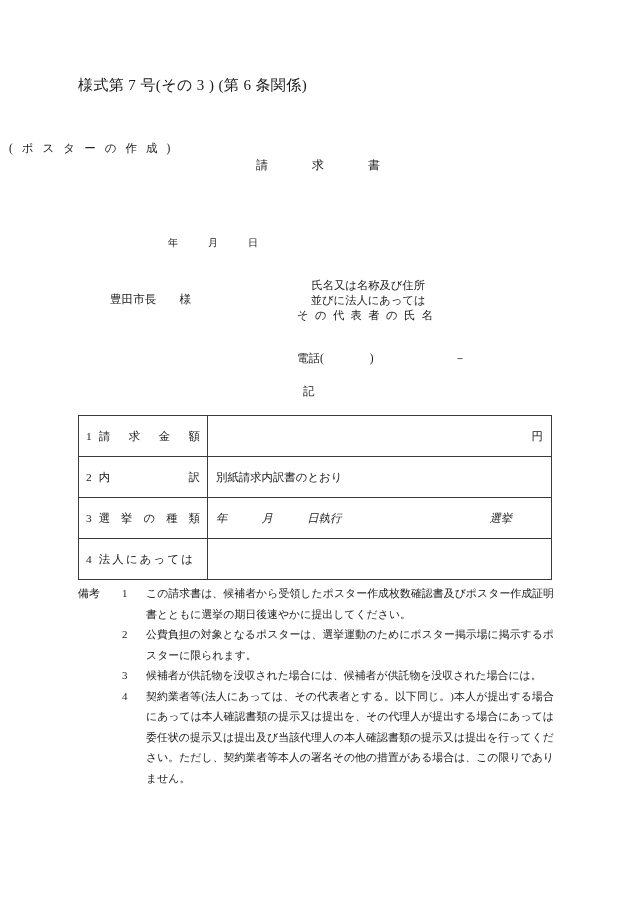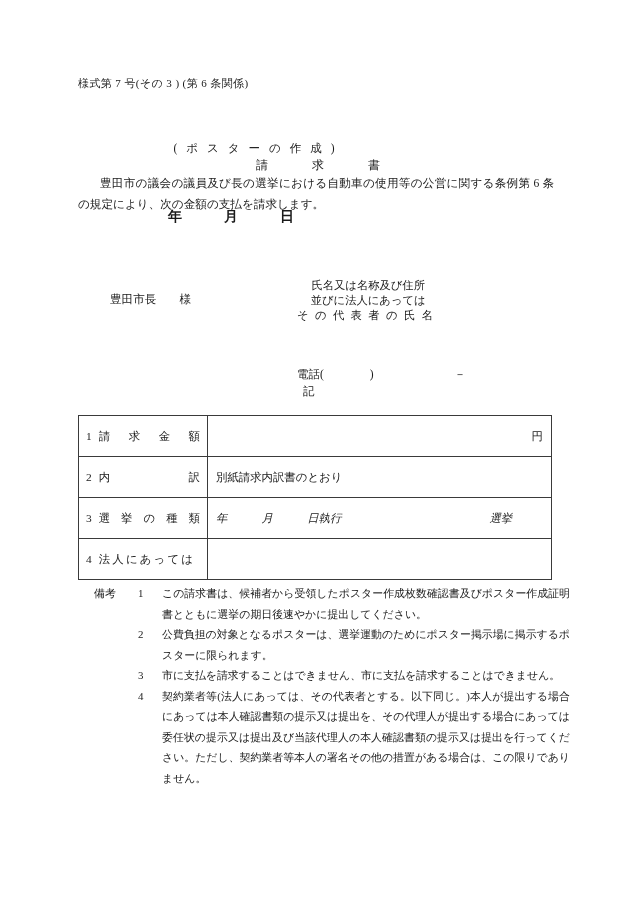--- a/index.html
+++ b/index.html
@@ -21,21 +21,21 @@
     width: 630px;
     height: 903px;
     overflow: hidden;
   }
 
   
   .form-no {
     position: absolute;
     left: 78px;
     top: 76px;
-    font-size: 11px;
+    font-size: 15px;
     letter-spacing: 0.4px;
     white-space: nowrap;
   }
 
   
   .doc-title {
     position: absolute;
     left: 0;
     top: 121px;
     width: 630px;
@@ -47,21 +47,21 @@
     letter-spacing: 44px;
     text-indent: 44px;
     padding-left: 6px;
     margin-top: 36px;
   }
   .doc-subtitle {
     position: absolute;
     left: 0;
     top: 141px;
     width: 508px;
-    text-align: center;
+    text-align: left;
     font-size: 11.5px;
   }
   .doc-subtitle .t {
     display: inline-block;
     letter-spacing: 9px;
     text-indent: 9px;
   }
 
   
   .body-para {
@@ -72,24 +72,23 @@
     font-size: 11.6px;
     line-height: 21px;
     text-indent: 22px;
     text-align: justify;
   }
 
   
   .date-line {
     position: absolute;
     left: 168px;
-    top: 208px;
-    font-size: 14px;
+    top: 236px;
+    font-size: 10px;
     white-space: pre;
-    font-weight: bold;
   }
 
   
   .addressee {
     position: absolute;
     left: 110px;
     top: 248px;
     font-size: 11.6px;
     white-space: pre;
     margin-top: 44px;
@@ -105,21 +104,21 @@
   }
   .sig-line { white-space: nowrap; text-align: center; }
   .sig-line.spaced {
     letter-spacing: 6.4px;
   }
 
   
   .phone-line {
     position: absolute;
     left: 297px;
-    top: 367px;
+    top: 351px;
     font-size: 11.5px;
     white-space: pre;
   }
 
   
   .ki-marker {
     position: absolute;
     left: 303px;
     top: 384px;
     font-size: 11.5px;
@@ -175,21 +174,20 @@
   }
 
   
   .notes {
     position: absolute;
     left: 78px;
     top: 583px;
     width: 476px;
     font-size: 10.9px;
     line-height: 20.5px;
-    margin-left: 16px;
   }
   .note-item {
     display: flex;
     align-items: flex-start;
   }
   .note-head {
     flex: 0 0 auto;
     width: 44px;
     white-space: nowrap;
   }
@@ -209,21 +207,20 @@
 <body>
 
 <div class="page">
 
   <div class="form-no">様式第 7 号(その 3 ) (第 6 条関係)</div>
 
   <div class="doc-title"><span class="t">請求書</span></div>
 
   <div class="doc-subtitle"><span class="t">(ポスターの作成)</span></div>
 
-  <div class="body-para">豊田市の議会の議員及び長の選挙における自動車の使用等の公営に関する条例第 6 条の規定により、次の金額の支払を請求します。</div>
 
   <div class="date-line">年　　　月　　　日</div>
 
   <div class="addressee">豊田市長　　様</div>
 
   <div class="sig-block">
     <div class="sig-line">氏名又は名称及び住所</div>
     <div class="sig-line">並びに法人にあっては</div>
     <div class="sig-line spaced">その代表者の氏名</div>
   </div>
@@ -297,21 +294,21 @@
       <span class="note-body">この請求書は、候補者から受領したポスター作成枚数確認書及びポスター作成証明書とともに選挙の期日後速やかに提出してください。</span>
     </div>
     <div class="note-item sub">
       <span class="note-head"></span>
       <span class="note-num">2</span>
       <span class="note-body">公費負担の対象となるポスターは、選挙運動のためにポスター掲示場に掲示するポスターに限られます。</span>
     </div>
     <div class="note-item sub">
       <span class="note-head"></span>
       <span class="note-num">3</span>
-      <span class="note-body">市に支払を請求することはできません、市に支払を請求することはできません。</span>
+      <span class="note-body">候補者が供託物を没収された場合には、候補者が供託物を没収された場合には。</span>
     </div>
     <div class="note-item sub">
       <span class="note-head"></span>
       <span class="note-num">4</span>
       <span class="note-body">契約業者等(法人にあっては、その代表者とする。以下同じ。)本人が提出する場合にあっては本人確認書類の提示又は提出を、その代理人が提出する場合にあっては委任状の提示又は提出及び当該代理人の本人確認書類の提示又は提出を行ってください。ただし、契約業者等本人の署名その他の措置がある場合は、この限りでありません。</span>
     </div>
   </div>
 
 </div>
 

